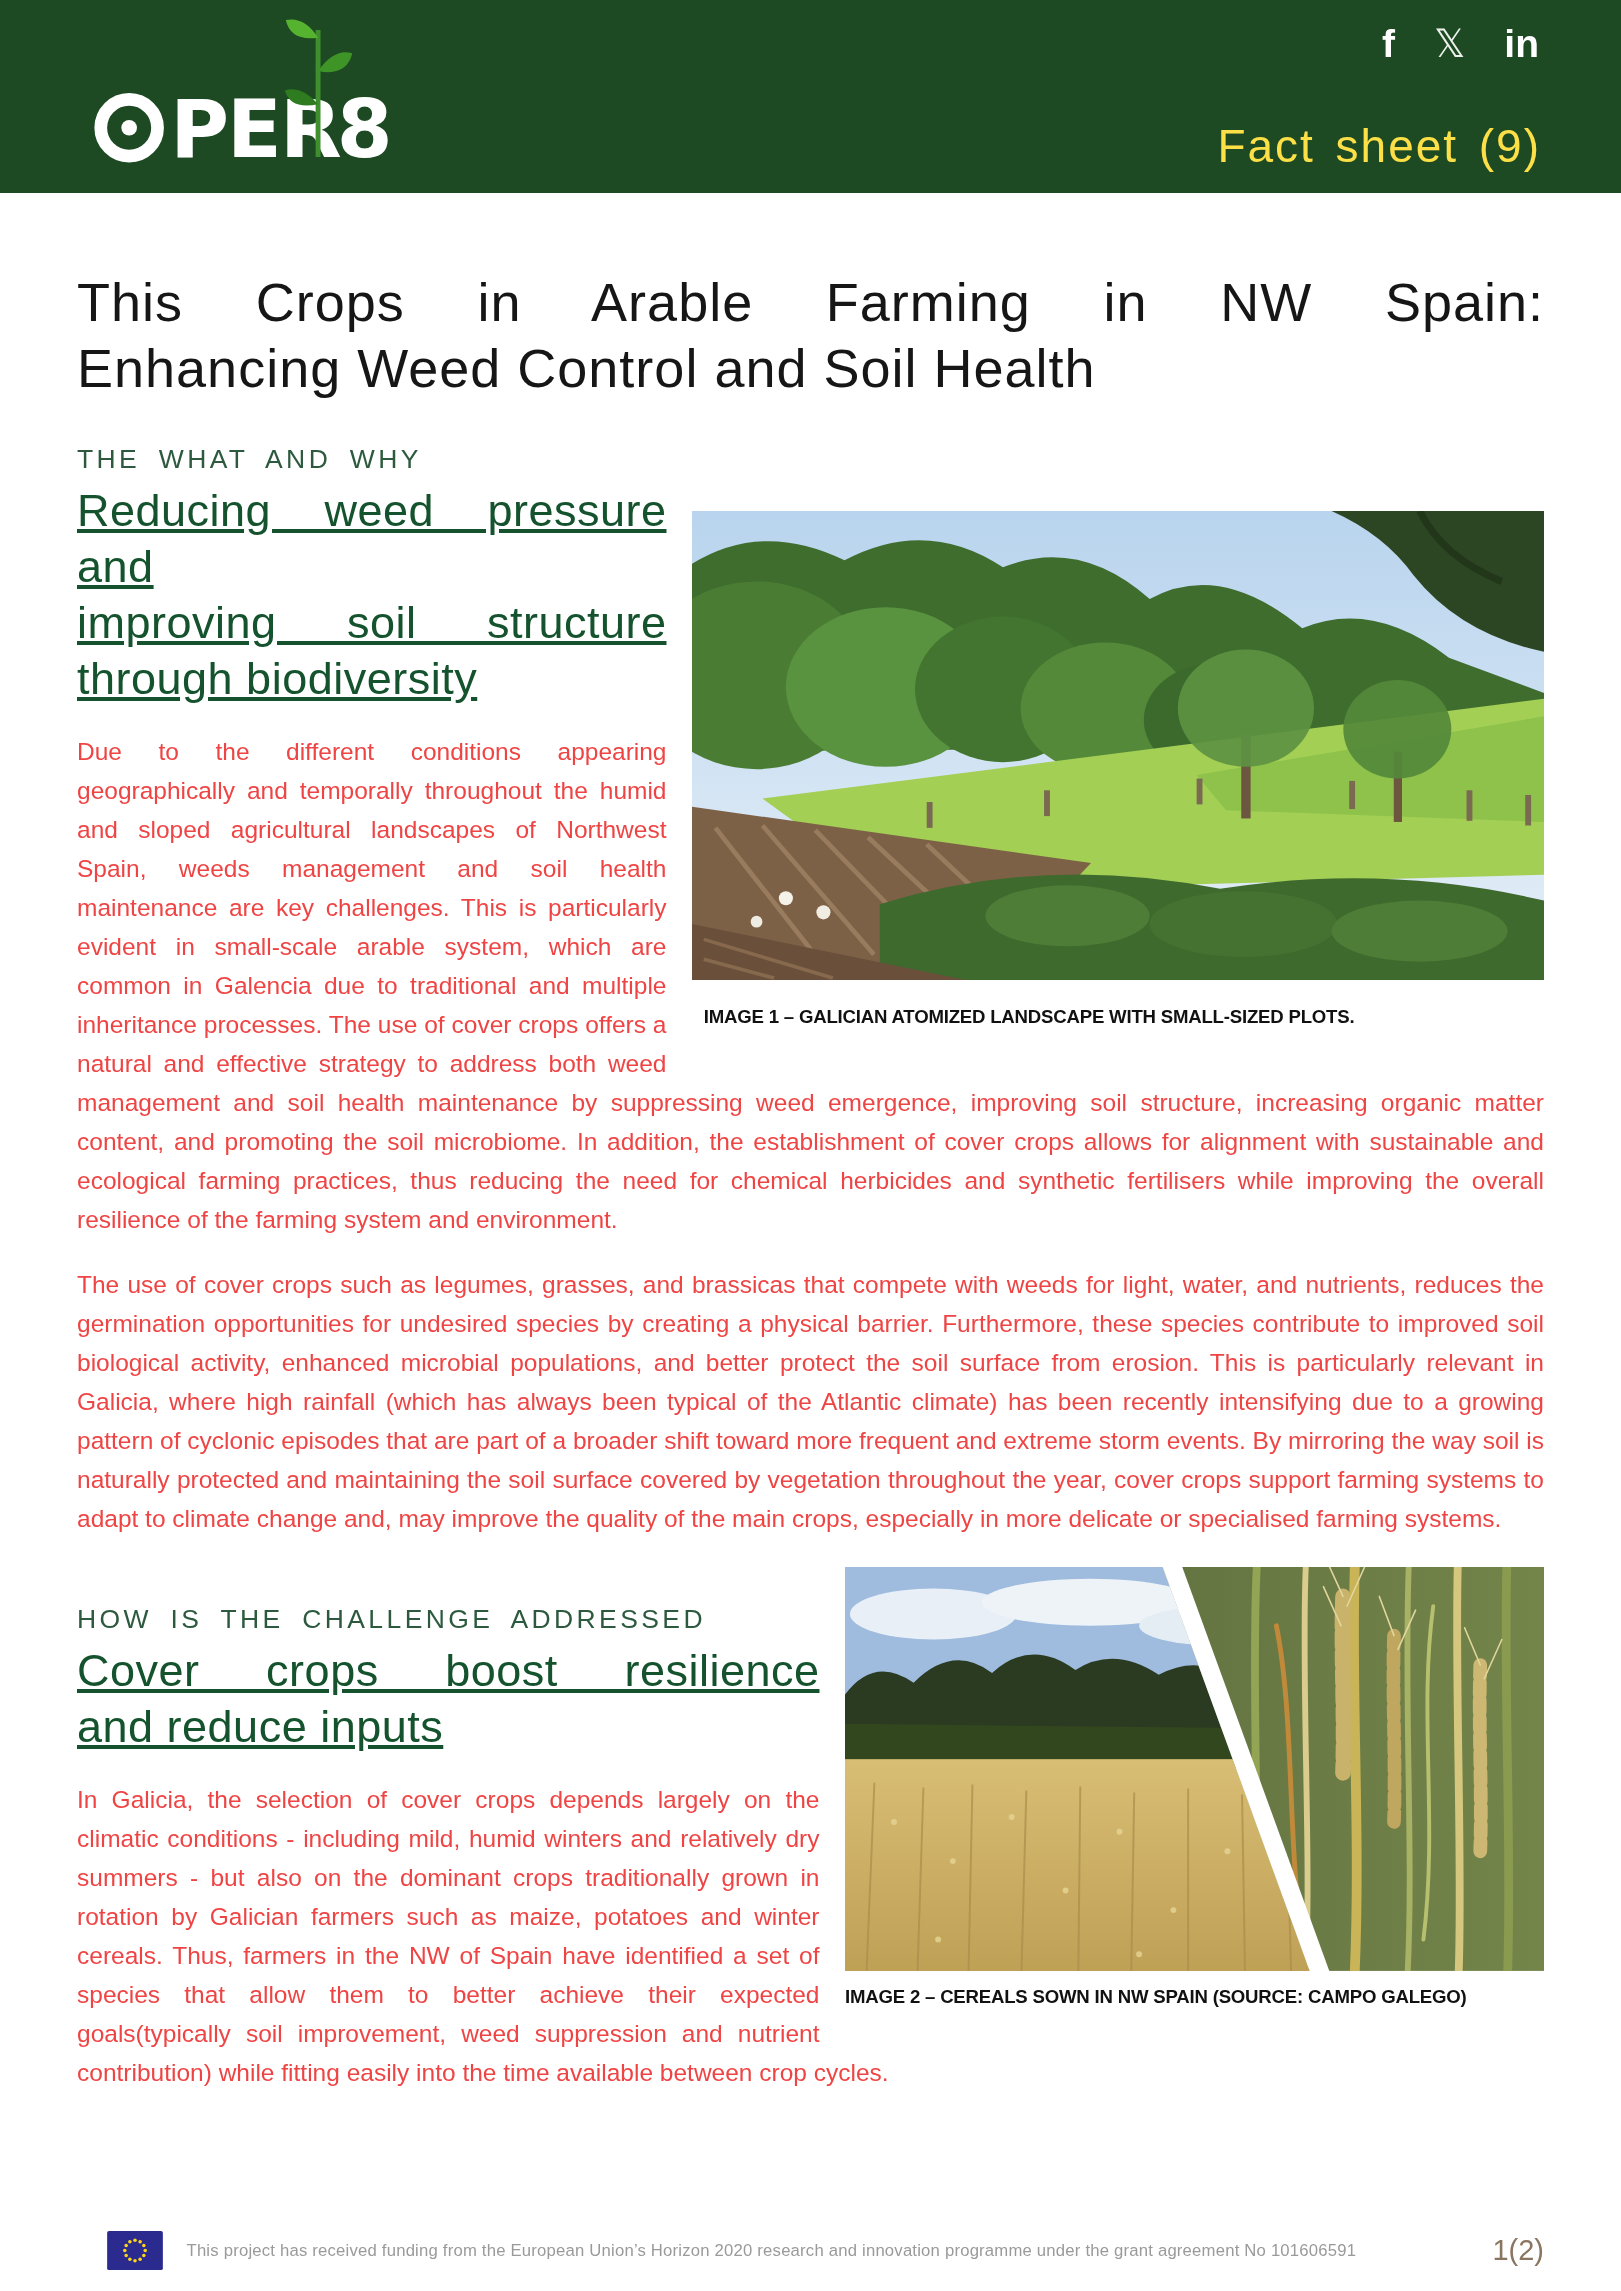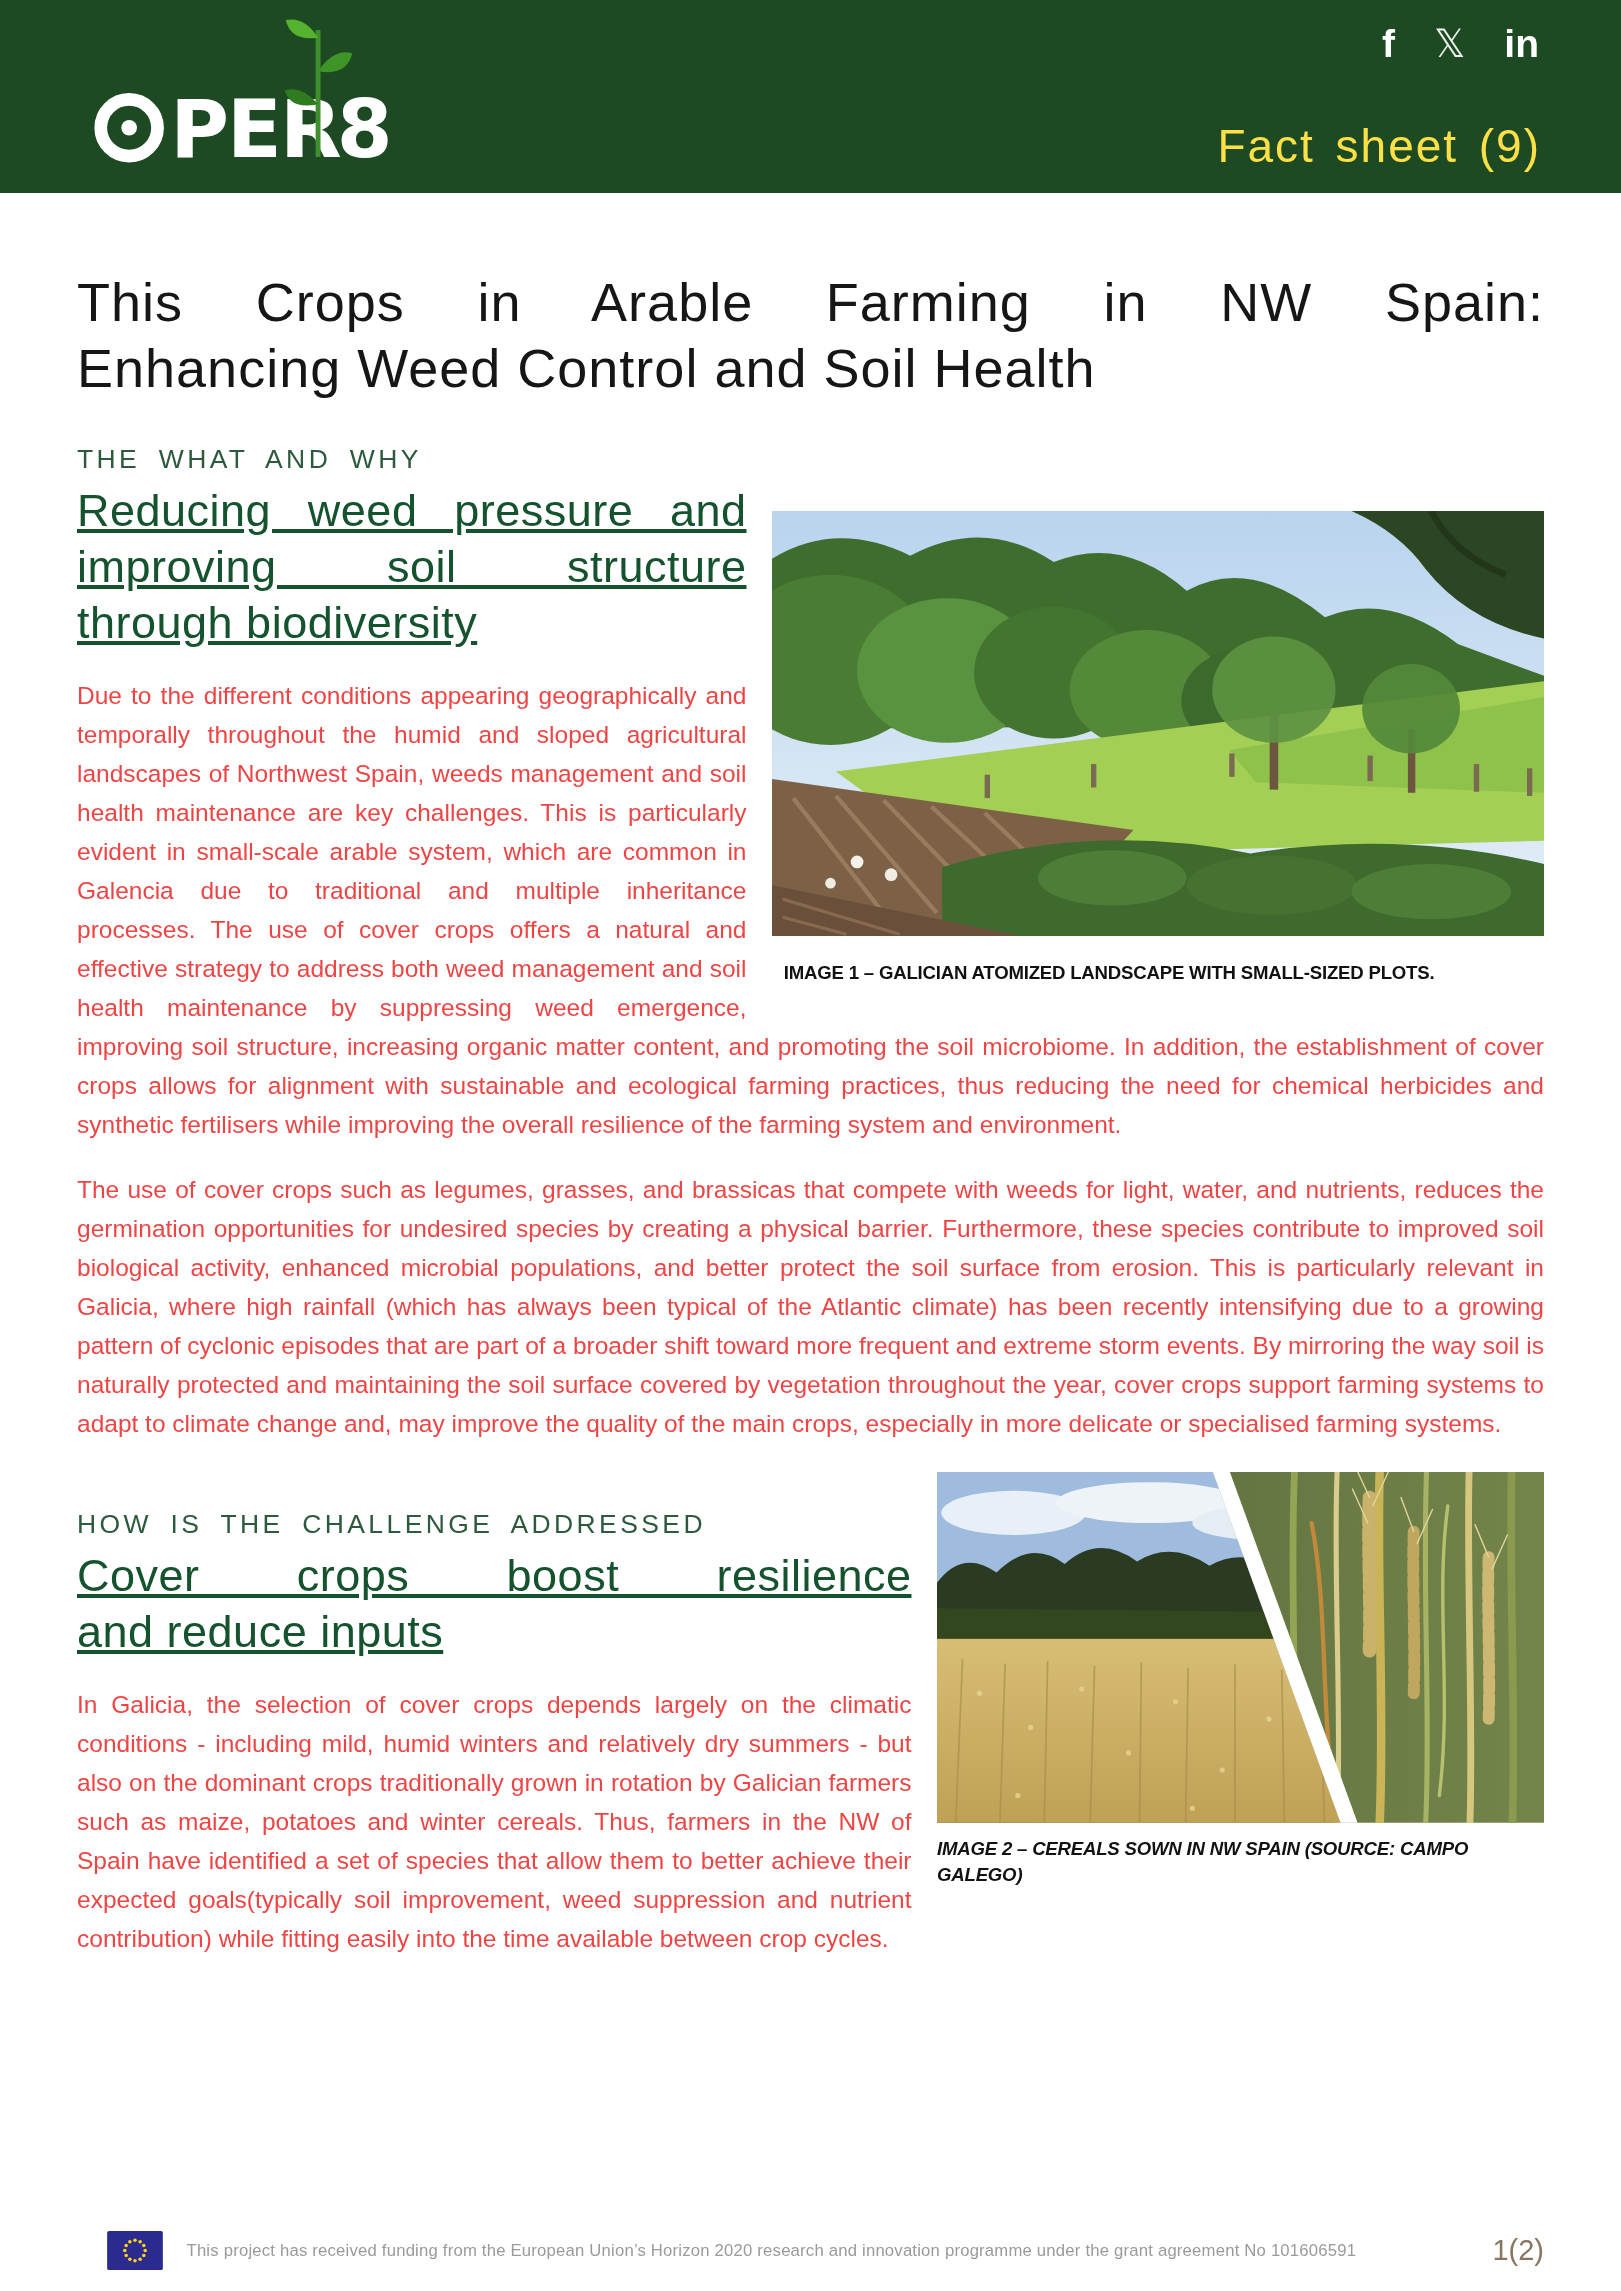--- a/index.html
+++ b/index.html
@@ -55,22 +55,22 @@
   h2.sec-heading .h-just { text-align: justify; text-align-last: justify; }
 
   p.body-text {
     margin: 25.5px 0 0 0;
     font-size: 24.5px; line-height: 39px;
     text-align: justify;
     color: #ef4444;
   }
 
   figure { margin: 0; }
-  .fig1 { float: right; width: 772px; margin: 69px 0 39px 25.5px; }
-  .fig2 { float: right; width: 607px; margin: 0 0 17.6px 25.5px; font-style: italic; }
+  .fig1 { float: right; width: 852px; margin: 69px 0 39px 25.5px; }
+  .fig2 { float: right; width: 699px; margin: 0 0 17.6px 25.5px; }
   .photo-frame { display: block; width: 100%; }
   figcaption {
     font-size: 18.6px; font-weight: bold; color: #111111;
     letter-spacing: -0.2px; line-height: 25.5px;
   }
   .fig1 figcaption { margin-top: 23.5px; padding-left: 11.8px; }
   .fig2 figcaption { margin-top: 13.7px; }
 
   
   .footer {

